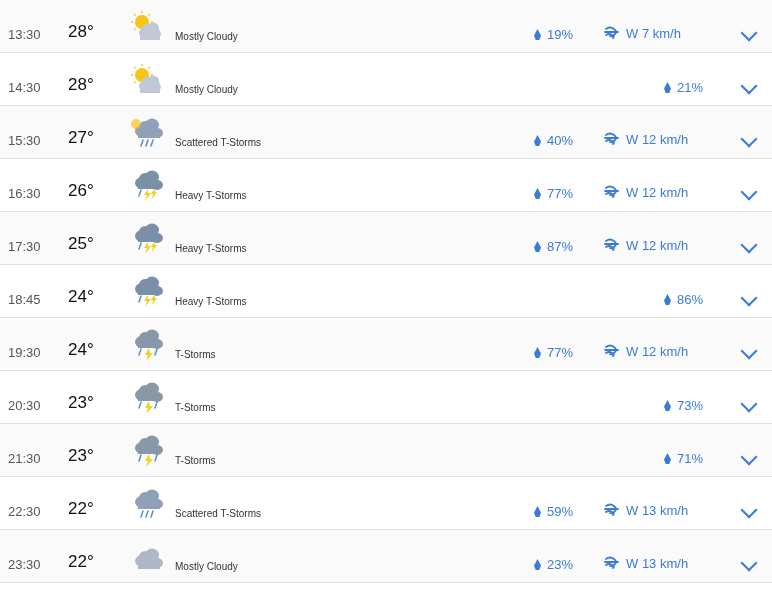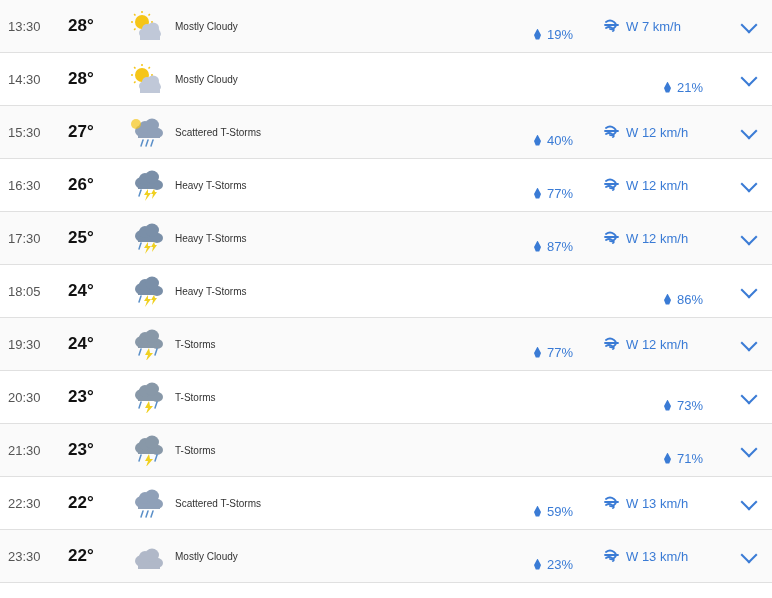--- a/index.html
+++ b/index.html
@@ -7,38 +7,38 @@
       font-family: Arial, sans-serif;
       font-size: 14px;
       background: #fff;
       color: #333;
     }
     .weather-table {
       width: 772px;
     }
     .weather-row {
       display: flex;
-      align-items: center;
+      align-items: flex-end;
       border-bottom: 1px solid #e0e0e0;
       padding: 10px 8px;
       min-height: 50px;
       background: #fff;
     }
     .weather-row:nth-child(odd) {
       background: #fafafa;
     }
     .col-time {
       width: 60px;
       color: #555;
       font-size: 13px;
       flex-shrink: 0;
     }
     .col-temp {
       width: 55px;
-      font-weight: bold;
+      font-weight: normal;
       font-size: 17px;
       color: #111;
       flex-shrink: 0;
     }
     .col-icon {
       width: 48px;
       display: flex;
       align-items: center;
       justify-content: center;
       flex-shrink: 0;
@@ -268,21 +268,21 @@
     <path d="M1,7 L14,7" stroke="#3a7bd5" stroke-width="1.8" stroke-linecap="round"></path>
     <path d="M2,10 Q5,8 8,10 Q11,12 9,13" fill="none" stroke="#3a7bd5" stroke-width="1.8" stroke-linecap="round"></path>
   </svg></span>
       W 12 km/h
     </div>
     <div class="col-expand">
       <span class="chevron-down"></span>
     </div>
   </div>
     <div class="weather-row">
-    <div class="col-time">18:05</div>
+    <div class="col-time">18:45</div>
     <div class="col-temp">24°</div>
     <div class="col-icon">
         <svg width="38" height="32" viewBox="0 0 38 32">
 
         <ellipse cx="20" cy="13" rx="11" ry="7" fill="#7a8fa8"></ellipse>
         <ellipse cx="14" cy="14" rx="7" ry="6" fill="#7a8fa8"></ellipse>
         <ellipse cx="29" cy="16" rx="6" ry="5" fill="#7a8fa8"></ellipse>
         <rect x="10" y="13" width="22" height="7" rx="0" fill="#7a8fa8"></rect>
         <ellipse cx="17" cy="10" rx="6" ry="6" fill="#7a8fa8"></ellipse>
         <ellipse cx="24" cy="8" rx="7" ry="6.5" fill="#7a8fa8"></ellipse>

